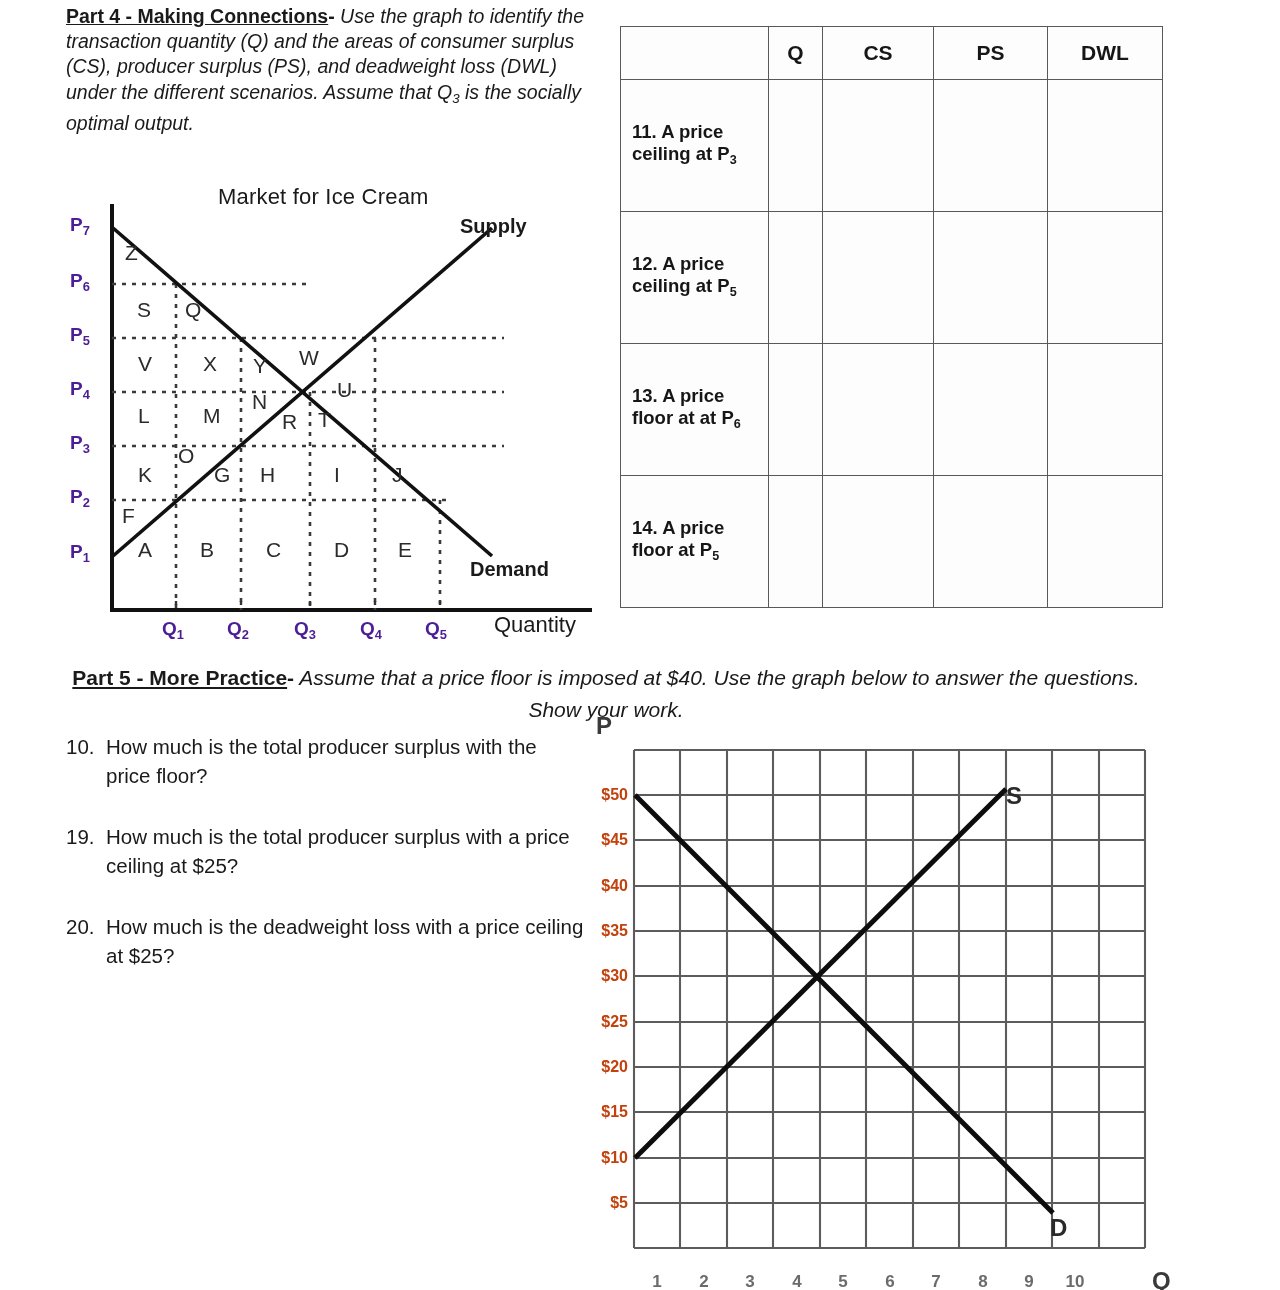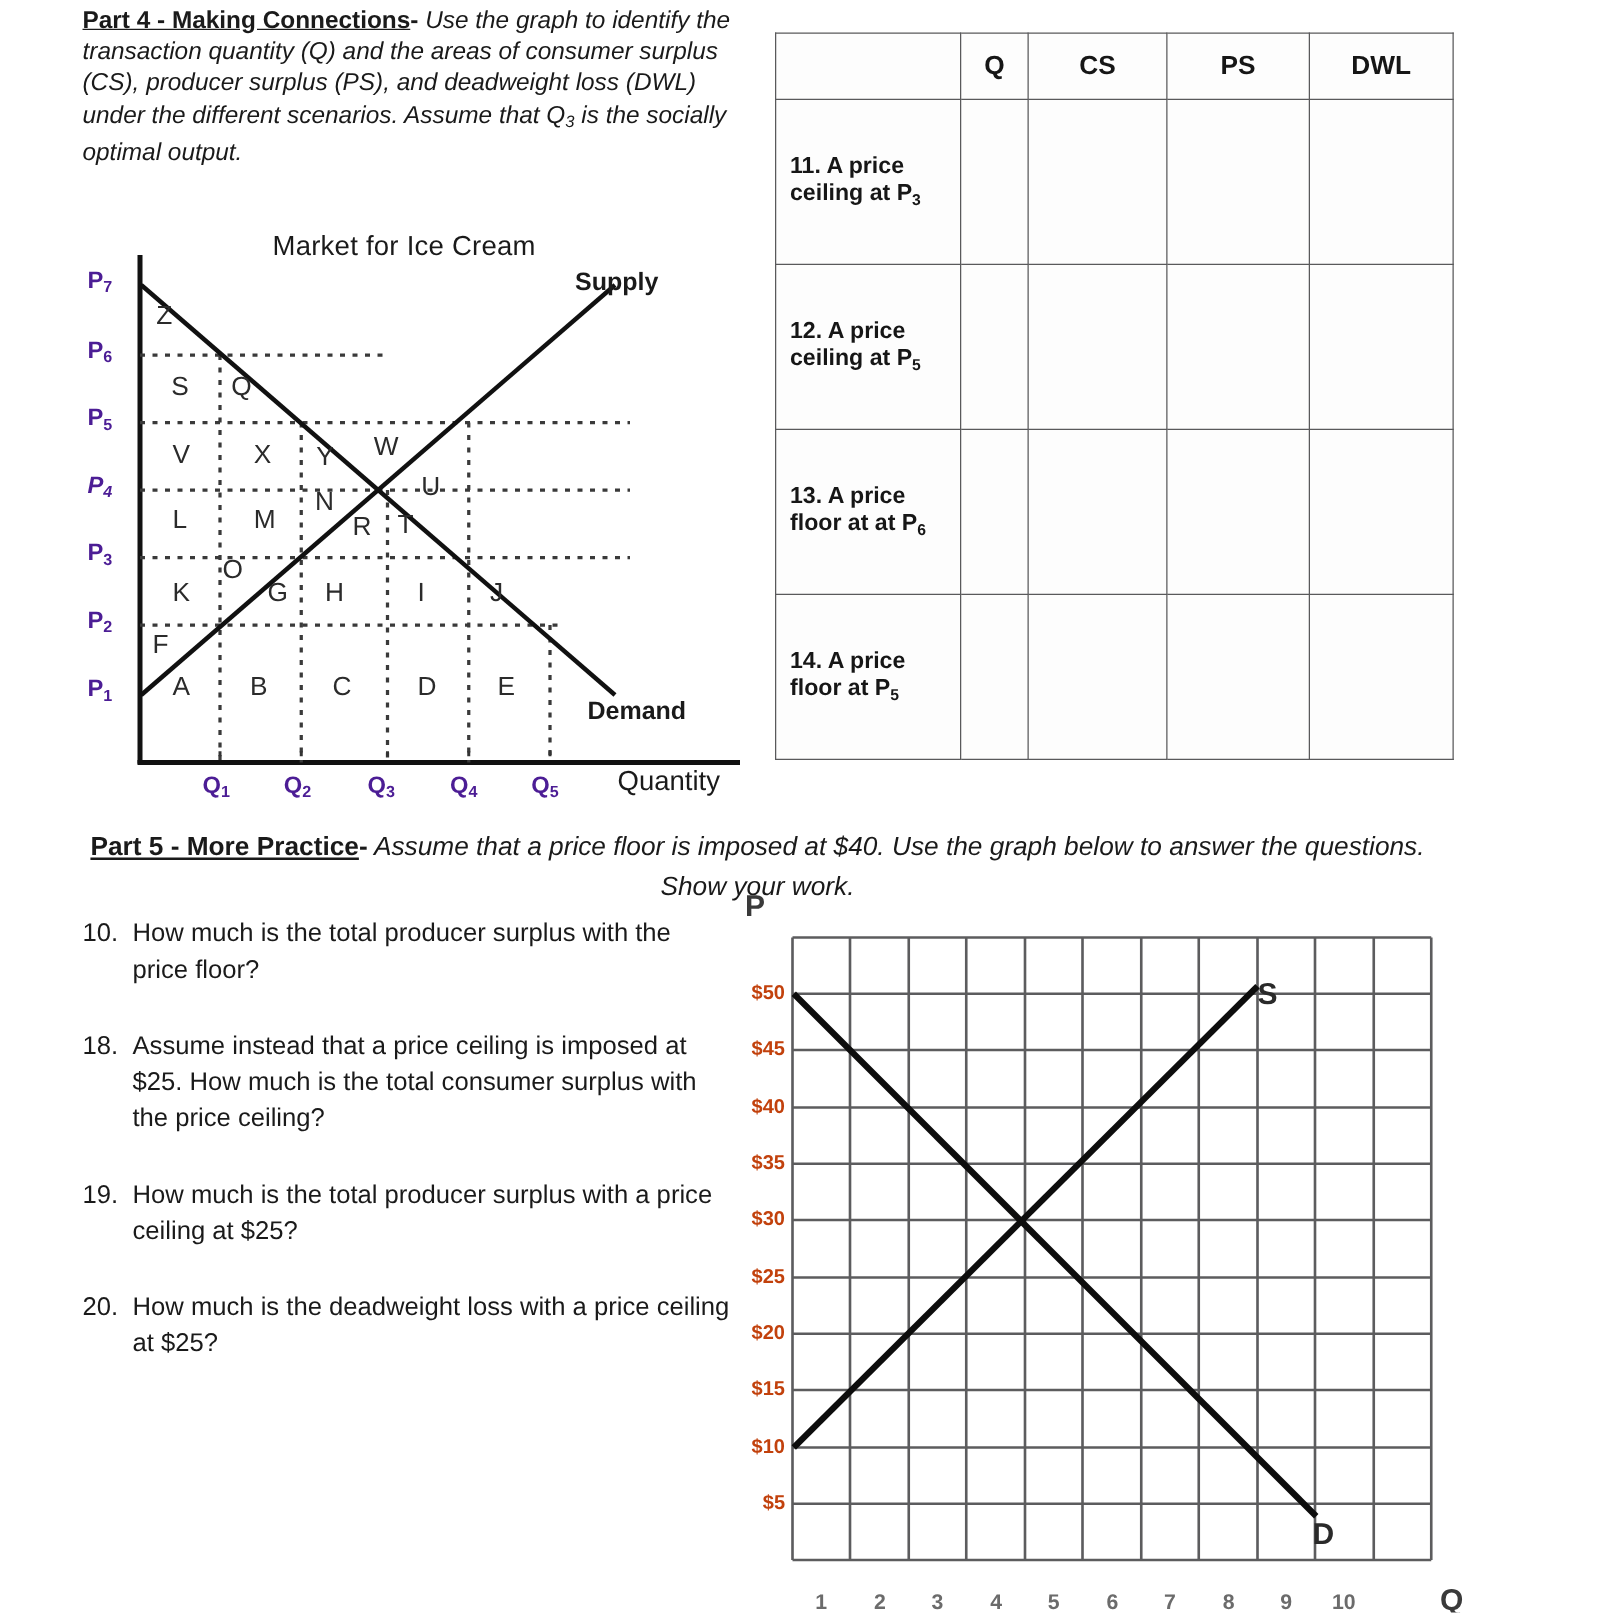--- a/index.html
+++ b/index.html
@@ -246,21 +246,21 @@
     <line x1="238" y1="415" x2="238" y2="419" stroke="#333" stroke-width="2.4"></line>
     <line x1="303" y1="415" x2="303" y2="419" stroke="#333" stroke-width="2.4"></line>
     <line x1="368" y1="415" x2="368" y2="419" stroke="#333" stroke-width="2.4"></line>
   </svg>
 
   <div class="g1-title" style="left:114px; top:-2px; position:absolute;margin-left:32px;">Market for Ice Cream</div>
 
   <div class="g1-axlbl" style="left:-2px; top:28px;">P<sub>7</sub></div>
   <div class="g1-axlbl" style="left:-2px; top:84px;">P<sub>6</sub></div>
   <div class="g1-axlbl" style="left:-2px; top:138px;">P<sub>5</sub></div>
-  <div class="g1-axlbl" style="left:-2px; top:192px;font-style:italic;">P<sub>4</sub></div>
+  <div class="g1-axlbl" style="left:-2px; top:192px;">P<sub>4</sub></div>
   <div class="g1-axlbl" style="left:-2px; top:246px;">P<sub>3</sub></div>
   <div class="g1-axlbl" style="left:-2px; top:300px;">P<sub>2</sub></div>
   <div class="g1-axlbl" style="left:-2px; top:355px;">P<sub>1</sub></div>
 
   <div class="g1-axlbl" style="left:90px;  top:432px;">Q<sub>1</sub></div>
   <div class="g1-axlbl" style="left:155px; top:432px;">Q<sub>2</sub></div>
   <div class="g1-axlbl" style="left:222px; top:432px;">Q<sub>3</sub></div>
   <div class="g1-axlbl" style="left:288px; top:432px;">Q<sub>4</sub></div>
   <div class="g1-axlbl" style="left:353px; top:432px;">Q<sub>5</sub></div>
 
@@ -348,24 +348,20 @@
 <div id="part5-intro">
   <span class="hd">Part 5 - More Practice</span><span class="hd-tail">-</span><span class="body-txt"> Assume that a price floor is imposed at $40. Use the graph below to answer the questions. Show your work.</span>
 </div>
 
 <div id="q-list">
   <div class="q-item">
     <span class="q-num">10.</span>
     <span class="q-txt">How much is the total producer surplus with the price floor?</span>
   </div>
   <div class="q-item">
-    <span class="q-num">18.</span>
-    <span class="q-txt">Assume instead that a price ceiling is imposed at $25. How much is the total consumer surplus with the price ceiling?</span>
-  </div>
-  <div class="q-item">
     <span class="q-num">19.</span>
     <span class="q-txt">How much is the total producer surplus with a price ceiling at $25?</span>
   </div>
   <div class="q-item">
     <span class="q-num">20.</span>
     <span class="q-txt">How much is the deadweight loss with a price ceiling at $25?</span>
   </div>
 </div>
 
 <div id="graph2">

